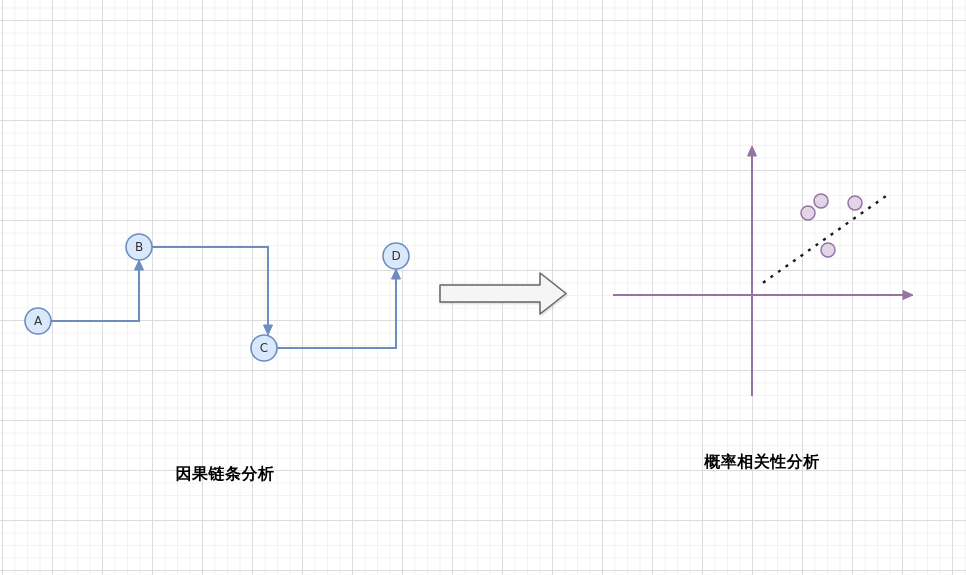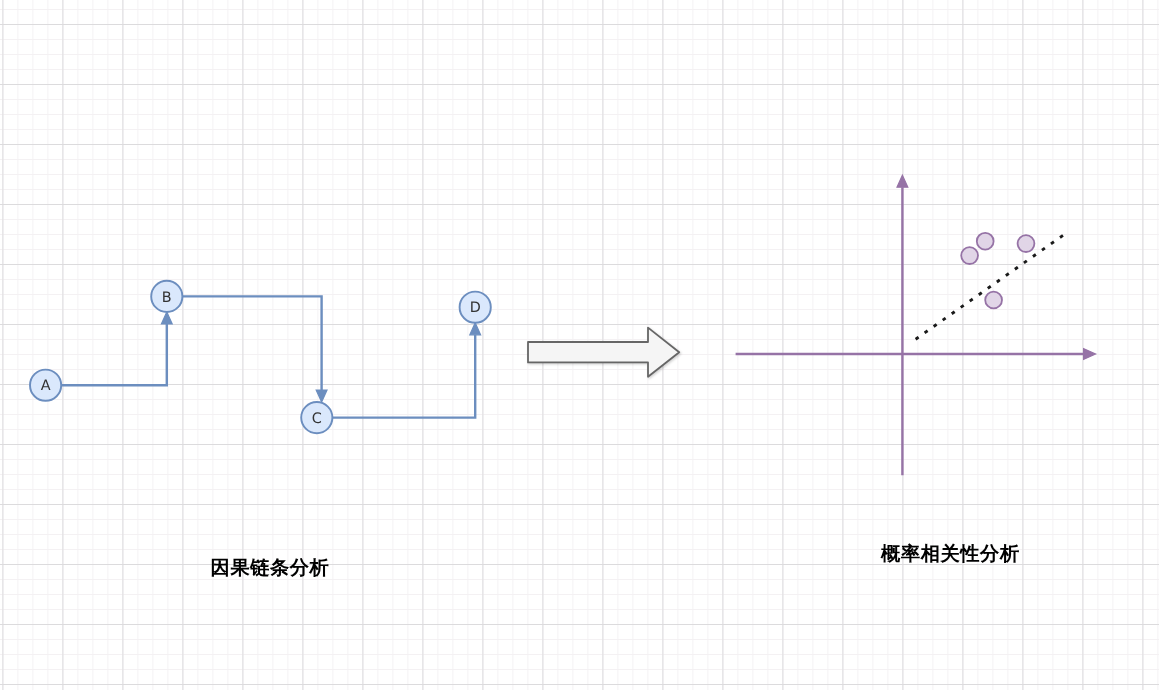--- a/index.html
+++ b/index.html
@@ -65,14 +65,14 @@
       <polygon points="913,295 903,299.5 903,290.5" fill="#9673a6" stroke="#9673a6"></polygon>
       <line x1="764" y1="282" x2="886" y2="196" stroke="#1a1a1a" stroke-width="2.4" stroke-dasharray="0.6 8.6" stroke-linecap="square"></line>
       <circle cx="808" cy="213" r="7" fill="#e1d5e7" stroke="#9673a6" stroke-width="1.5"></circle>
       <circle cx="821" cy="201" r="7" fill="#e1d5e7" stroke="#9673a6" stroke-width="1.5"></circle>
       <circle cx="855" cy="203" r="7" fill="#e1d5e7" stroke="#9673a6" stroke-width="1.5"></circle>
       <circle cx="828" cy="250" r="7" fill="#e1d5e7" stroke="#9673a6" stroke-width="1.5"></circle>
     </svg>
 
   <div class="shape-label" style="left: 203px; top: 474px; padding-left: 44px;">因果链条分析</div>
 
-  <div class="shape-label" style="left: 792px; top: 462px;">概率相关性分析</div>
+  <div class="shape-label" style="left: 762px; top: 462px;">概率相关性分析</div>
 </div>
 
 </body></html>

